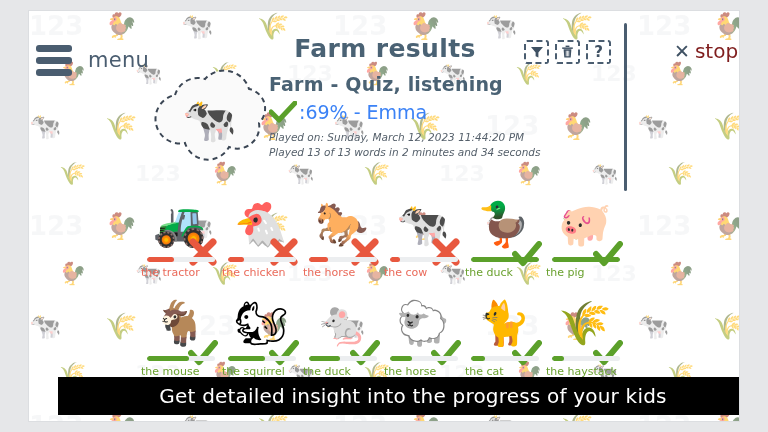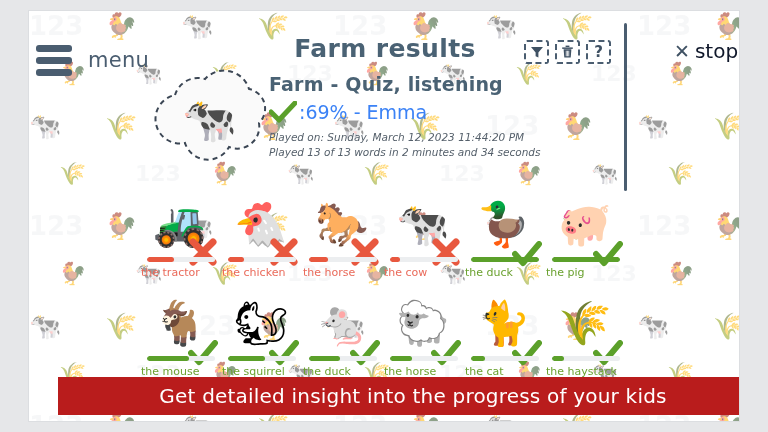--- a/index.html
+++ b/index.html
@@ -63,21 +63,21 @@
 
   .divider{
     position:absolute;left:595px;top:12px;width:3px;height:168px;
     background:#4a5d70;border-radius:2px;
   }
 
   .stop-btn{
     position:absolute;left:645px;top:28px;display:flex;align-items:center;gap:5px;cursor:pointer;
   }
   .stop-x{font-size:19px;color:#3f5163;font-weight:700;line-height:1;}
-  .stop-label{font-size:20px;color:#0f172a;font-family:"DejaVu Sans",sans-serif;}
+  .stop-label{font-size:20px;color:#7f1d1d;font-family:"DejaVu Sans",sans-serif;}
 
   
   .cloud-wrap{position:absolute;left:112px;top:54px;width:135px;height:105px;}
   .cloud-svg{position:absolute;left:0;top:0;}
   .cow-emoji{
     position:absolute;left:30px;top:26px;width:78px;height:58px;
   }
 
   .info{position:absolute;left:240px;top:62px;width:350px;}
   .quiz-title{
@@ -107,21 +107,21 @@
   .card-label{
     position:absolute;left:0;bottom:0;width:81px;text-align:left;
     font-size:11px;font-family:"DejaVu Sans",sans-serif;
   }
   .wrong .card-label{color:#ea6a5a;}
   .right .card-label{color:#6aa12f;}
 
   
   .banner{
     position:absolute;left:29px;top:366px;width:710px;height:38px;
-    background:#b91c1c;
+    background:#000000;
     display:flex;align-items:center;justify-content:center;
     z-index:20;
   }
   .banner-text{
     color:#ffffff;font-size:20px;letter-spacing:.2px;
     font-family:"DejaVu Sans",sans-serif;
   }
 </style>
 </head>
 <body>

